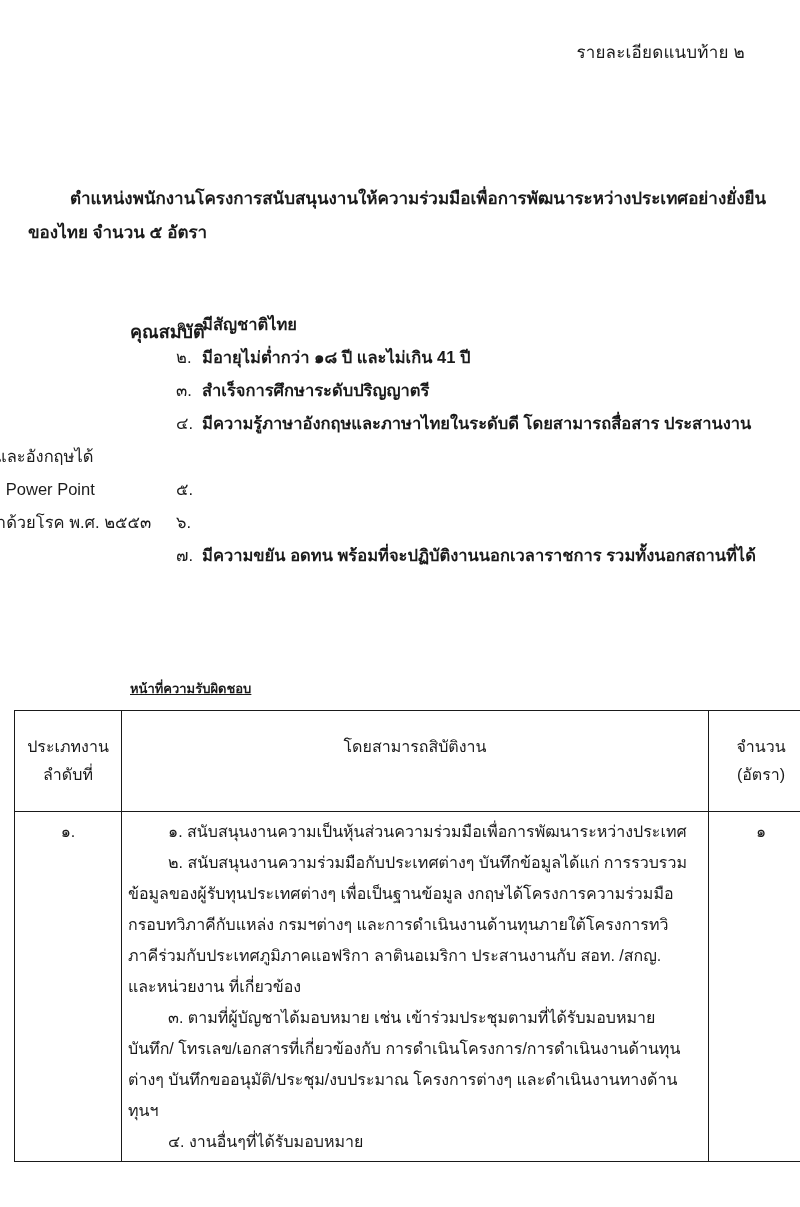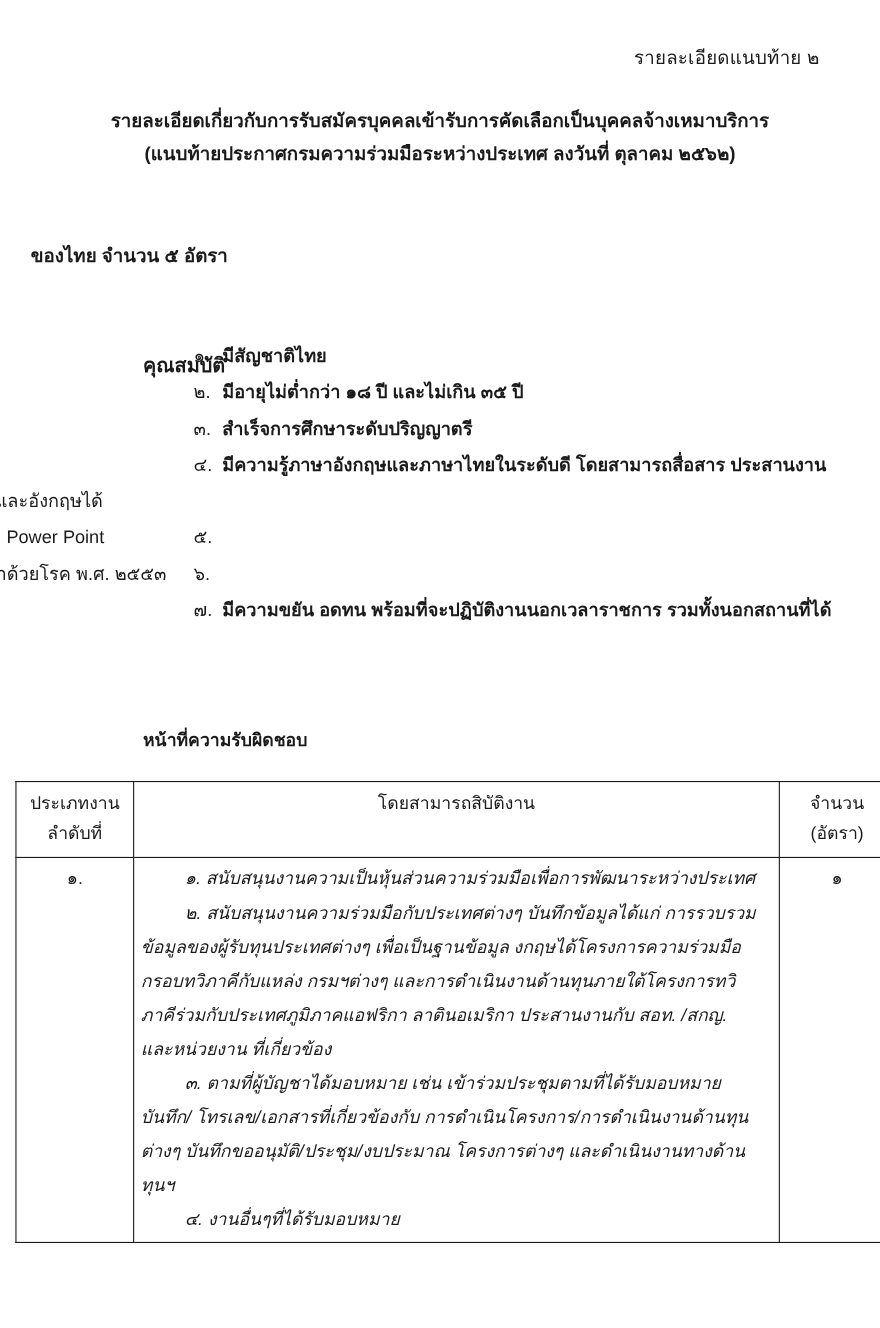--- a/index.html
+++ b/index.html
@@ -91,90 +91,86 @@
     display: block;
     padding-left: 26px;
     font-weight: bold;
   }
   .qual-cont {
     padding-left: 0;
     margin-left: -120px;
   }
   .duty-heading {
     position: absolute;
-    top: 660px;
+    top: 678px;
     left: 130px;
-    font-size: 16px;
-    font-weight: bold;
+    font-size: 13px;
+    font-weight: bold;
+    text-decoration: underline;
   }
   table.duty {
     position: absolute;
     top: 710px;
     left: 14px;
     width: 772px;
     border-collapse: collapse;
     table-layout: fixed;
   }
   table.duty th, table.duty td {
     border: 1px solid #1a1a1a;
     vertical-align: top;
     font-size: 16px;
     line-height: 31px;
     padding: 4px 6px;
   }
   table.duty thead th {
     text-align: center;
     font-weight: normal;
     line-height: 28px;
-    padding: 6px 4px;
+    padding: 22px 4px;
   }
   .col1 { width: 98px; }
   .col2 { width: 578px; }
   .col3 { width: 96px; }
   .cell-center {
     text-align: center;
   }
   .dutyline {
     display: block;
-    font-style: italic;
   }
   .dutyline.hang {
     text-indent: 40px;
   }
   .colhead-sub {
     display: block;
   }
 </style>
 </head>
 <body>
 
 <div class="page">
 
   <div class="header-right">รายละเอียดแนบท้าย ๒</div>
 
-  <div class="title-block">
-    <div class="title-line-1">รายละเอียดเกี่ยวกับการรับสมัครบุคคลเข้ารับการคัดเลือกเป็นบุคคลจ้างเหมาบริการ</div>
-    <div class="title-line-2">(แนบท้ายประกาศกรมความร่วมมือระหว่างประเทศ ลงวันที่    ตุลาคม ๒๕๖๒)</div>
-  </div>
 
   <div class="intro">
-    <span class="ind"></span><br>
+    <span class="ind"></span><span>ตำแหน่งพนักงานโครงการสนับสนุนงานให้ความร่วมมือเพื่อการพัฒนาระหว่างประเทศอย่างยั่งยืน</span><br>
     <span>ของไทย จำนวน ๕ อัตรา</span>
   </div>
 
   <div class="qual-heading">คุณสมบัติ</div>
 
   <div class="qual-list">
     <div class="qual-item">
       <span class="num">๑.</span>
       <span class="txt">มีสัญชาติไทย</span>
     </div>
     <div class="qual-item">
       <span class="num">๒.</span>
-      <span class="txt">มีอายุไม่ต่ำกว่า ๑๘ ปี และไม่เกิน ๓๕ ปี</span>
+      <span class="txt">มีอายุไม่ต่ำกว่า ๑๘ ปี และไม่เกิน 41 ปี</span>
     </div>
     <div class="qual-item">
       <span class="num">๓.</span>
       <span class="txt">สำเร็จการศึกษาระดับปริญญาตรี</span>
     </div>
     <div class="qual-item">
       <span class="num">๔.</span>
       <span class="txt">มีความรู้ภาษาอังกฤษและภาษาไทยในระดับดี โดยสามารถสื่อสาร ประสานงาน</span>
     </div>
     <div class="qual-item qual-cont">

